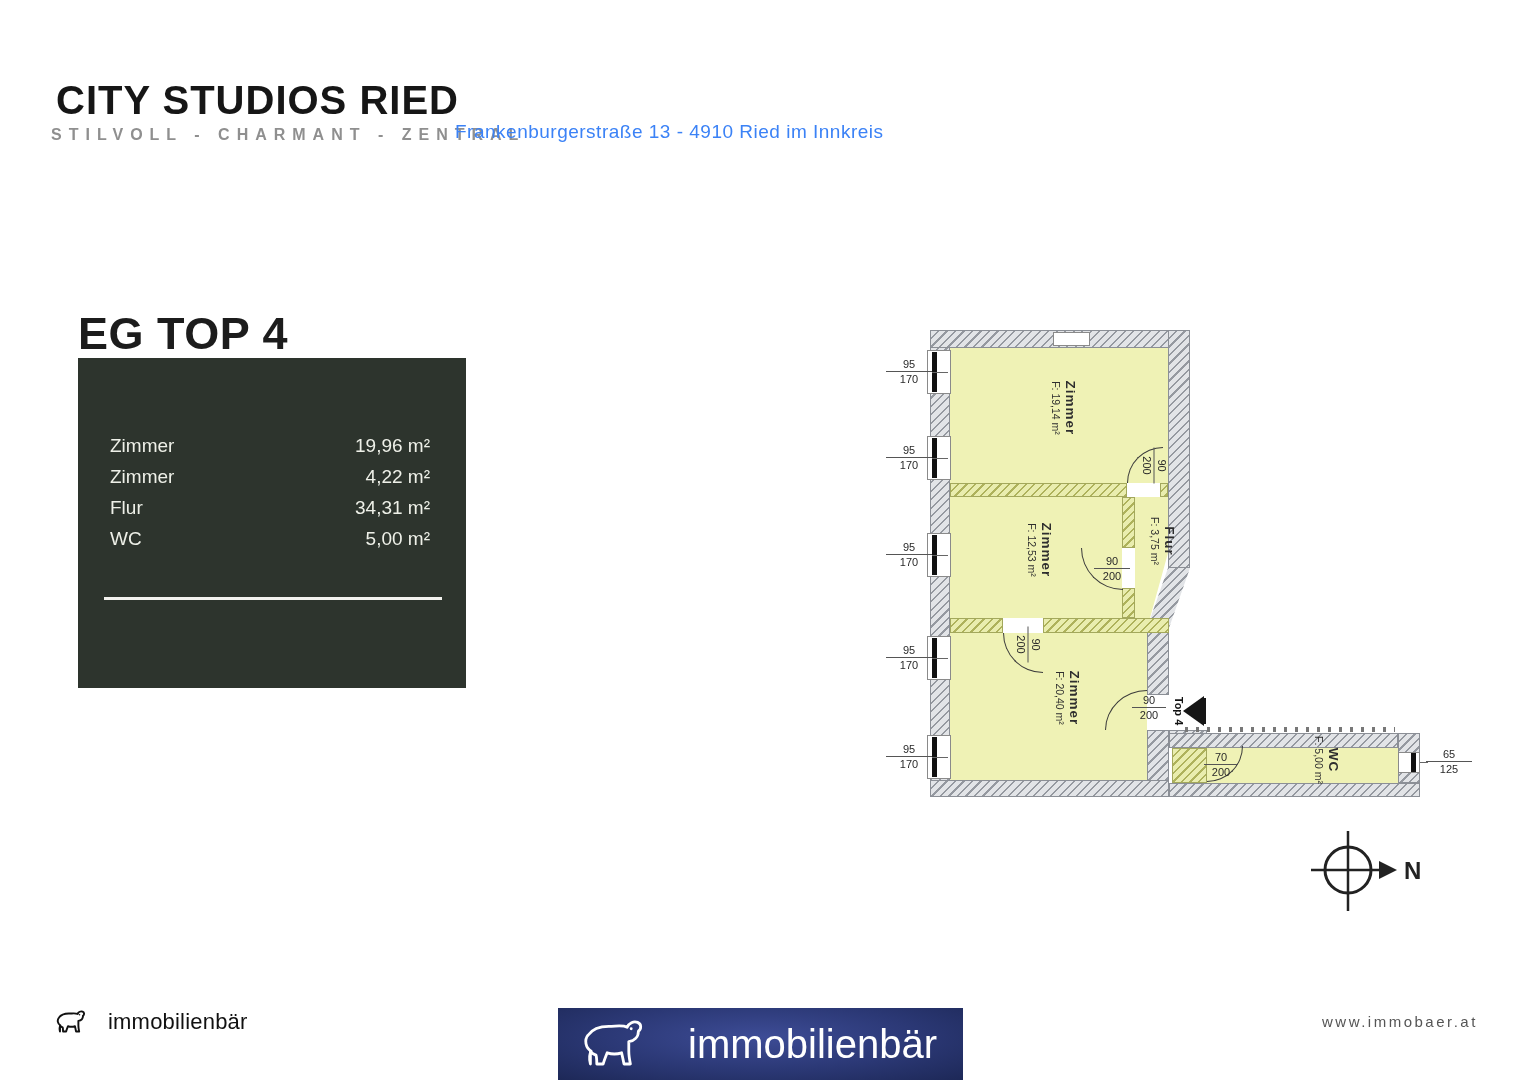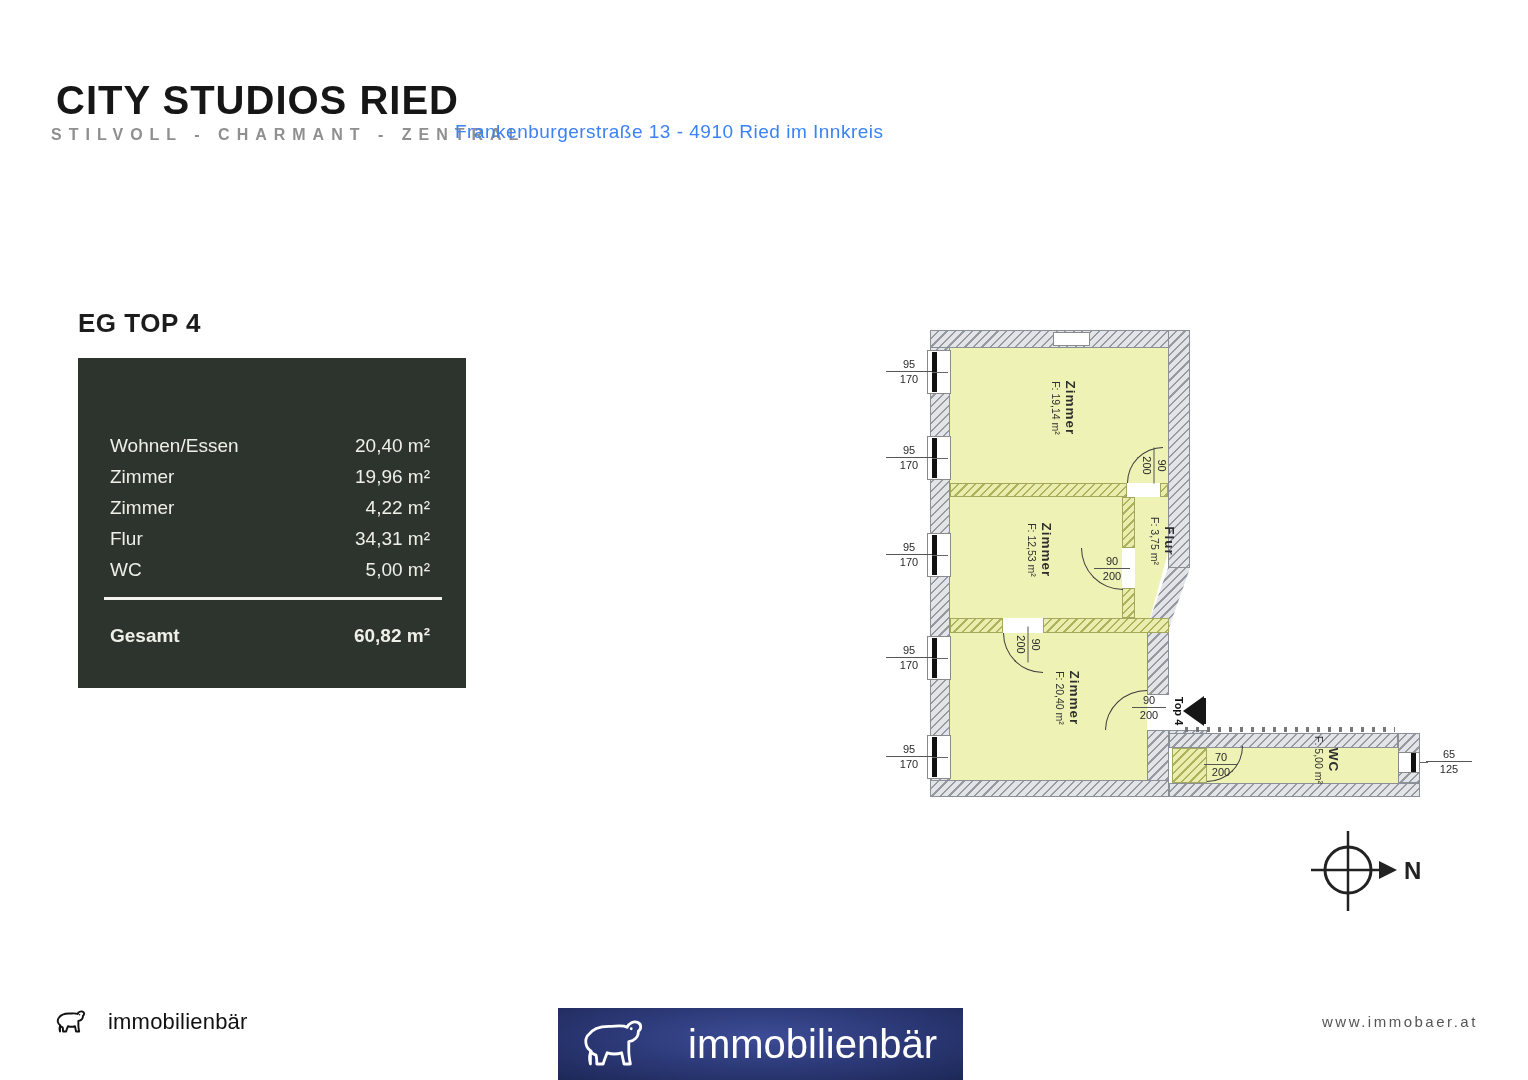--- a/index.html
+++ b/index.html
@@ -5,21 +5,21 @@
   * { margin:0; padding:0; box-sizing:border-box; }
   html,body { width:1528px; height:1080px; background:#fff; font-family:"Liberation Sans", sans-serif; position:relative; overflow:hidden; }
   .abs { position:absolute; }
 
   
   .title { left:48px; top:78px; font-size:40px; font-weight:bold; letter-spacing:1px; color:#161616;margin-left:8px; }
   .tagline { left:51px; top:126px; font-size:16px; letter-spacing:7px; color:#8f8f8f; font-weight:bold; }
   .address { left:455px; top:121px; font-size:19px; color:#3b82f6; letter-spacing:0.5px; }
 
   
-  .unit-title { left:78px; top:308px; font-size:26px; font-weight:bold; color:#1c1c1c; letter-spacing:0.5px; }
+  .unit-title { left:78px; top:308px; font-size:45px; font-weight:bold; color:#1c1c1c; letter-spacing:0.5px; }
   .panel { left:78px; top:358px; width:388px; height:330px; background:#2d342d; color:#eef0e8; }
   .panel-rows { position:absolute; left:32px; right:36px; top:72px; font-size:19px; }
   .prow { display:flex; justify-content:space-between; height:31px; line-height:31px; }
   .divider { position:absolute; left:26px; right:24px; top:239px; height:3px; background:#f2f2ee; }
   .total-row { position:absolute; left:32px; right:36px; top:262px; font-size:19px; font-weight:bold; display:flex; justify-content:space-between; height:31px; line-height:31px; }
 
   
   #plan { left:880px; top:315px; width:610px; height:510px; font-family:"Liberation Sans", sans-serif; }
   .wg { position:absolute; background:repeating-linear-gradient(135deg,#9599a0 0 1.5px,#e2e4e7 1.5px 6px); box-shadow:0 0 0 1px #8b8f96 inset; }
   .wy { position:absolute; background:repeating-linear-gradient(135deg,#aeb25b 0 1.5px,#e9edae 1.5px 6px); box-shadow:0 0 0 1px #a3a85c inset; }
@@ -60,45 +60,37 @@
 
 <div class="abs title">CITY STUDIOS RIED</div>
 <div class="abs tagline">STILVOLL - CHARMANT - ZENTRAL</div>
 <div class="abs address">Frankenburgerstraße 13 - 4910 Ried im Innkreis</div>
 
 <div class="abs unit-title">EG TOP 4</div>
 
 <div class="abs panel">
   <div class="panel-rows">
     <div class="prow">
-      <span>Wohnen/Essen</span>
-      <span>20,40 m²</span>
-    </div>
-    <div class="prow">
       <span>Zimmer</span>
       <span>19,96 m²</span>
     </div>
     <div class="prow">
       <span>Zimmer</span>
       <span>4,22 m²</span>
     </div>
     <div class="prow">
       <span>Flur</span>
       <span>34,31 m²</span>
     </div>
     <div class="prow">
       <span>WC</span>
       <span>5,00 m²</span>
     </div>
   </div>
   <div class="divider"></div>
-  <div class="total-row">
-    <span>Gesamt</span>
-    <span>60,82 m²</span>
-  </div>
 </div>
 
 <div class="abs" id="plan">
 
   <div class="wg" style="left:50px;top:15px;width:20px;height:467px;"></div>
   <div class="wg" style="left:50px;top:15px;width:260px;height:18px;"></div>
   <div class="wg" style="left:288px;top:15px;width:22px;height:238px;"></div>
   <div class="wg" style="left:262px;top:253px;width:48px;height:60px;clip-path:polygon(26px 0,48px 0,27px 60px,5px 60px);box-shadow:none;"></div>
   <div class="wg" style="left:267px;top:313px;width:22px;height:67px;"></div>
   <div class="wg" style="left:267px;top:415px;width:22px;height:67px;"></div>

